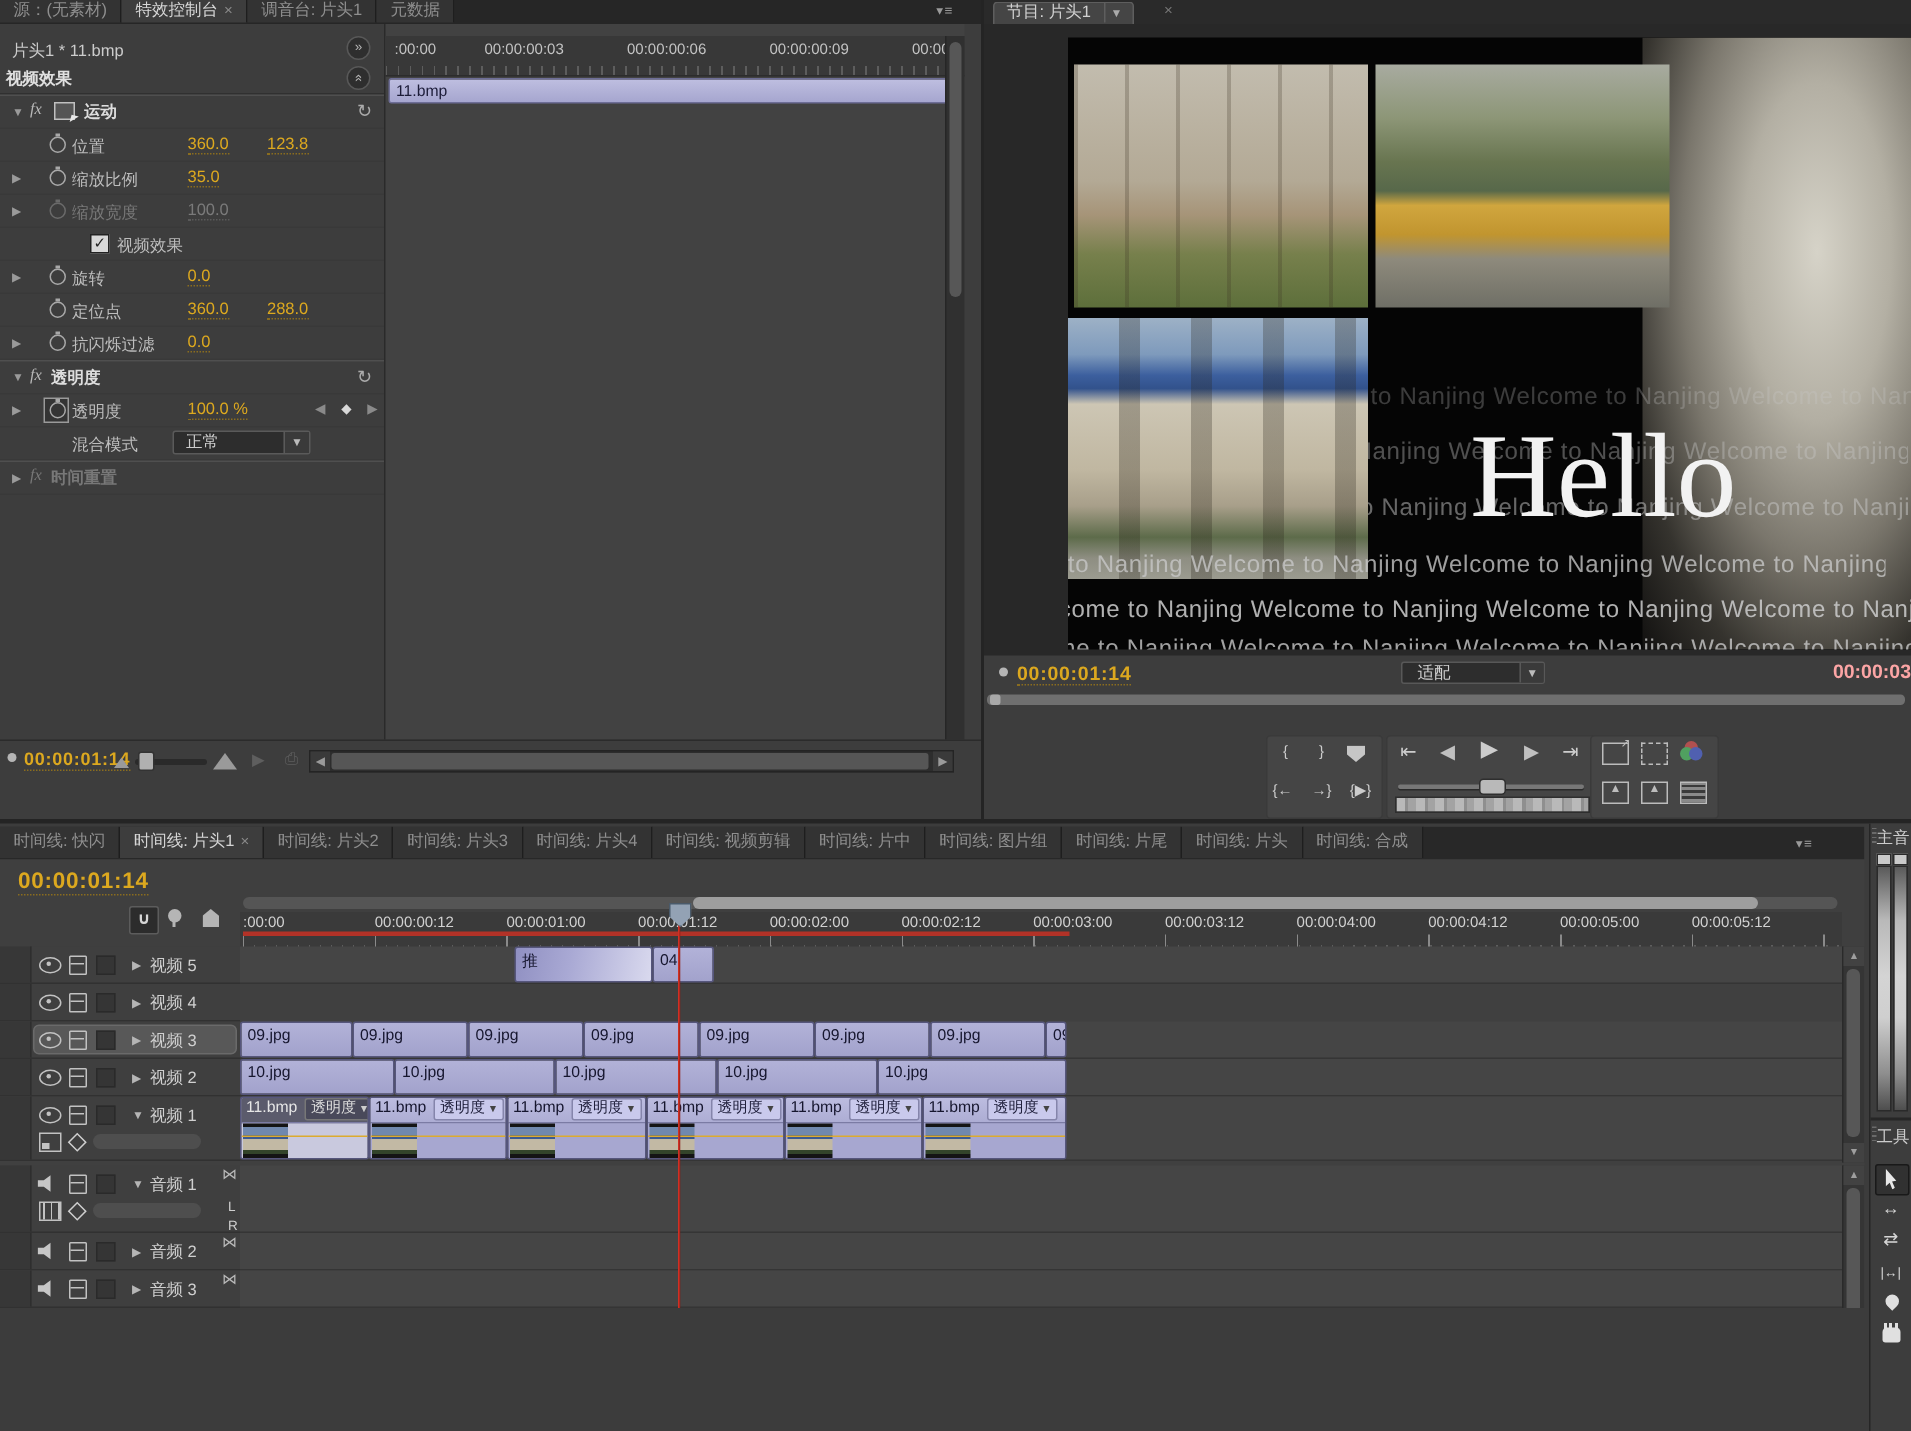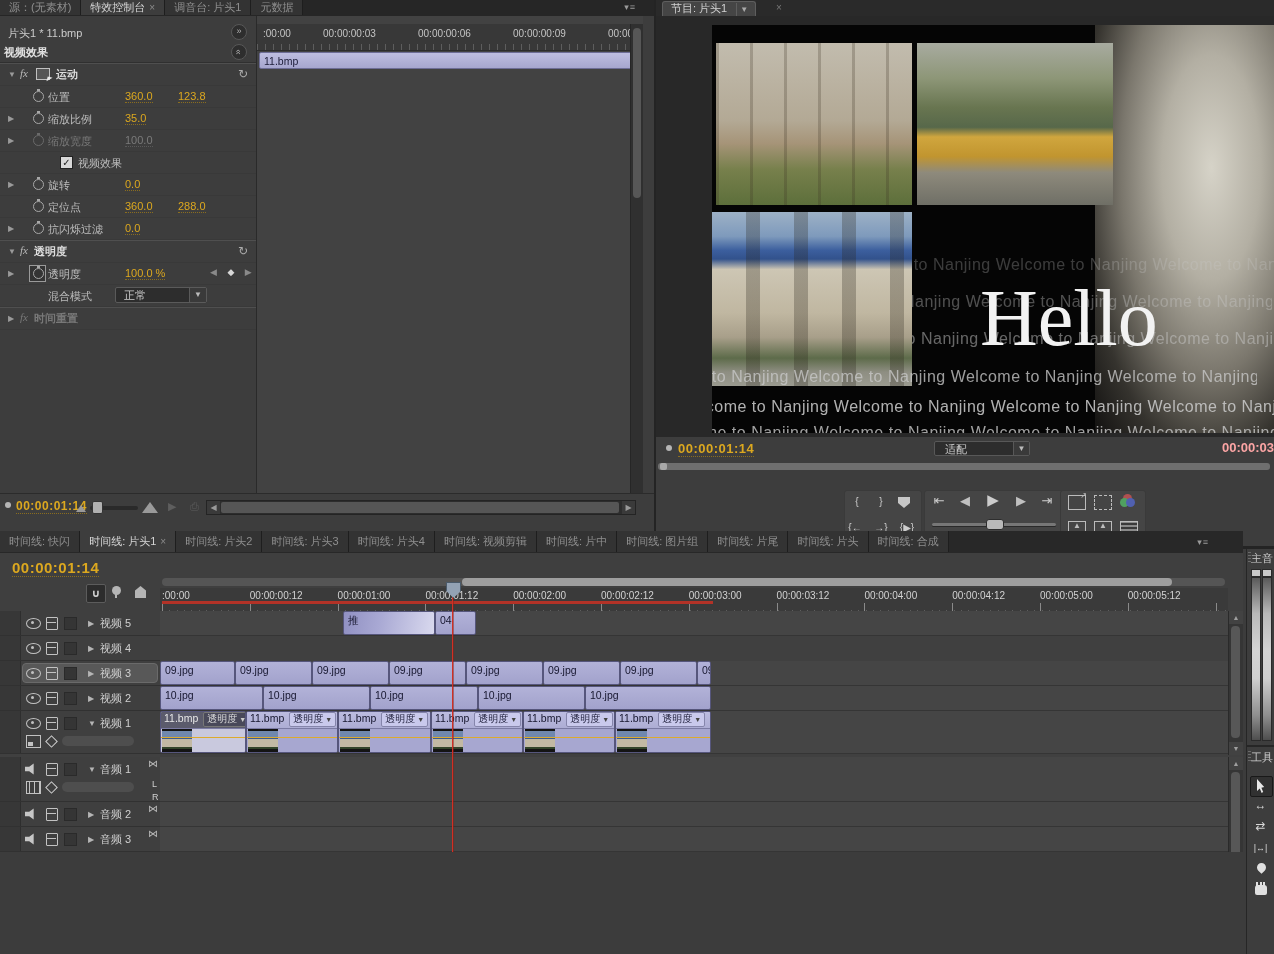--- a/index.html
+++ b/index.html
@@ -99,21 +99,21 @@
   .markpent{position:absolute;width:12px;height:11px;background:#c6c6c6;clip-path:polygon(0 0,100% 0,100% 55%,50% 100%,0 55%);}
   .shuttle-track{position:absolute;height:3px;background:#777;border-radius:2px;box-shadow:0 1px 0 #2a2a2a;}
   .shuttle-thumb{position:absolute;width:16px;height:9px;background:#b9b9b9;border:1px solid #2e2e2e;border-radius:3px;}
   .jog{position:absolute;height:9px;border:1px solid #2e2e2e;
      background:repeating-linear-gradient(90deg,#b9b9b9 0 6px,#8f8f8f 6px 8px,#a3a3a3 8px 13px);}
   .icbox{position:absolute;width:16px;height:13px;border:1px solid #bcbcbc;}
   .icbox.dash{border-style:dashed;}
   .circles3{position:absolute;width:16px;height:13px;}
   .circles3 i{position:absolute;width:9px;height:9px;border-radius:50%;display:block;}
   
-  #tl-panel{left:0;top:531px;width:1243px;height:321px;background:#404040;overflow:hidden;}
+  #tl-panel{left:0;top:551px;width:1243px;height:321px;background:#404040;overflow:hidden;}
   #tl-tabs{height:22px;background:#282828;}
   #tl-tabs .tab{height:21px;line-height:21px;}
   #tl-head{position:absolute;left:0;top:22px;width:100%;height:58px;background:#3f3f3f;}
   #tl-ruler{position:absolute;left:160px;top:35px;right:15px;height:33px;background:#3a3a3a;border-bottom:1px solid #2a2a2a;overflow:hidden;}
   .rlab{position:absolute;top:2px;color:#d2d2d2;font-size:10px;white-space:nowrap;}
   #tl-ruler .minor{position:absolute;left:2px;right:0;bottom:2px;height:9px;
       background:repeating-linear-gradient(90deg,#5e5e5e 0 1px,transparent 1px 7.33px);}
   #tl-ruler .major{position:absolute;left:2px;right:0;bottom:2px;height:16px;
       background:repeating-linear-gradient(90deg,#8a8a8a 0 1px,transparent 1px 87.8px);}
   #workarea{position:absolute;left:2px;top:24px;width:551px;height:6px;

